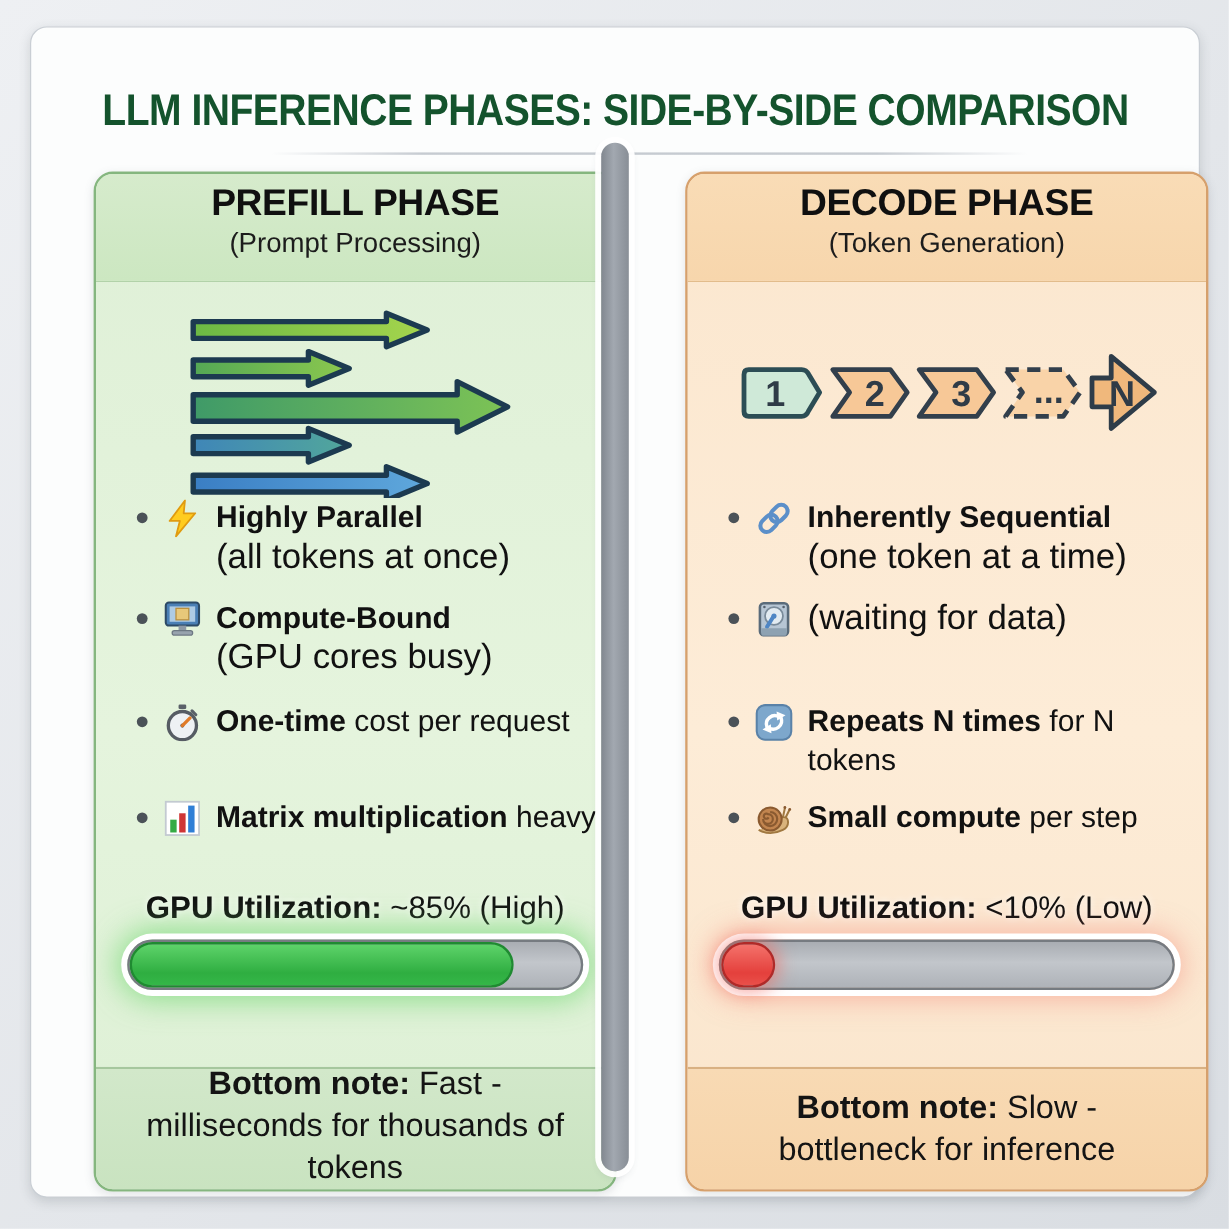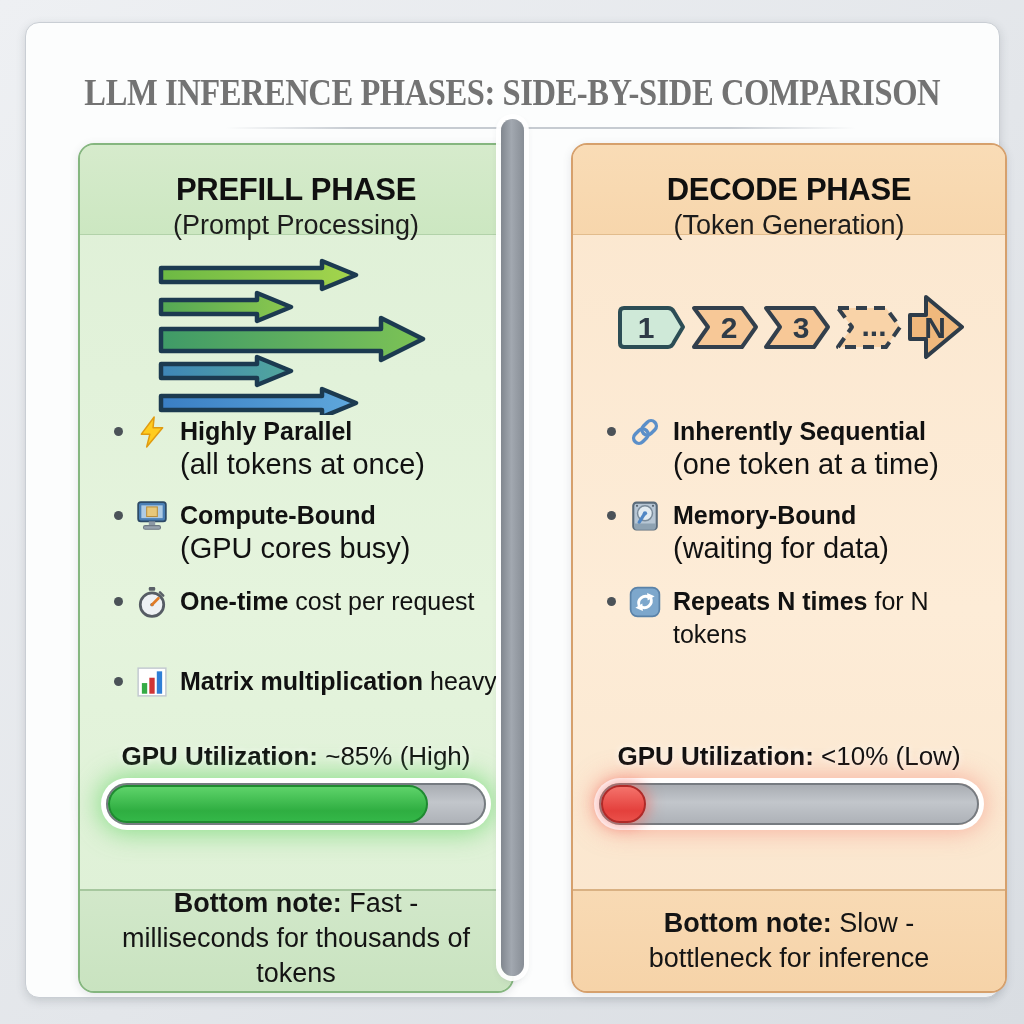--- a/index.html
+++ b/index.html
@@ -9,47 +9,47 @@
     background:linear-gradient(135deg,#eef0f3 0%,#e3e6ea 55%,#d9dde2 100%);
     position:relative; overflow:hidden; color:#141414;
   }
   .card {
     position:absolute; left:25px; top:22px; width:975px; height:976px;
     background:#fcfdfd; border:1px solid #c9ced4; border-radius:14px;
     box-shadow:0 3px 10px rgba(60,70,80,.18);
   }
   .main-title {
     position:absolute; top:48px; left:0; width:100%;
-    text-align:center; font-size:37px; font-weight:800; color:#737373;
-    letter-spacing:-.5px; white-space:nowrap;font-family:Liberation Serif, serif;
+    text-align:center; font-size:37px; font-weight:800; color:#14532d;
+    letter-spacing:-.5px; white-space:nowrap;
   }
   .main-title span { display:inline-block; transform:scaleX(.88); transform-origin:center; }
   .title-rule { position:absolute; top:104px; left:200px; width:630px; height:2px;
     background:linear-gradient(90deg,rgba(190,195,202,0),#c6cbd1 20%,#c6cbd1 80%,rgba(190,195,202,0)); }
 
   .divider {
     position:absolute; left:500px; top:118px; width:23px; height:857px;
     border-radius:12px;
     background:linear-gradient(90deg,#81878f,#a2a8b0 45%,#888e96);
     box-shadow:0 0 0 5px rgba(255,255,255,.95), 0 3px 8px rgba(70,80,90,.3);
   }
 
   .panel { position:absolute; top:120px; width:436px; height:850px; border-radius:16px;
     box-shadow:0 2px 8px rgba(80,90,100,.15); }
   .panel.prefill { left:52px; background:linear-gradient(180deg,#dff0d7,#e5f4dd 55%,#ddf0d5);
     border:2px solid #85b67f; }
   .panel.decode  { left:545px; background:linear-gradient(180deg,#fbe7cf,#fdecd7 55%,#fae5cc);
     border:2px solid #d6a06c; }
 
   .panel-head { position:absolute; top:0; left:0; right:0; height:90px;
-    border-radius:14px 14px 0 0; text-align:center; padding-top:27px; }
+    border-radius:14px 14px 0 0; text-align:center; padding-top:6px; }
   .prefill .panel-head { background:linear-gradient(180deg,#d6ebcc,#cce7c1); border-bottom:1px solid #b2d2a9; }
   .decode  .panel-head { background:linear-gradient(180deg,#f9dcb6,#f7d6ac); border-bottom:1px solid #e2bc8c; }
   .panel-title { font-size:31px; font-weight:800; color:#101010; letter-spacing:-.3px; }
-  .panel-sub { font-size:27px; color:#1c1c1c; margin-top:2px; }
+  .panel-sub { font-size:23px; color:#1c1c1c; margin-top:2px; }
 
   .graphic { position:absolute; left:0; right:0; display:flex; justify-content:center; }
   .graphic.arrows { top:110px; height:160px; }
   .graphic.tokens { top:136px; height:95px; }
 
   .bullet { position:absolute; left:34px; right:12px; display:flex; align-items:flex-start; }
   .b1 { top:270px; } .b2 { top:354px; } .b3 { top:440px; } .b4 { top:520px; }
   .b-dot { width:9px; height:9px; border-radius:50%; background:#4b5258; margin:12px 13px 0 0; flex:none; }
   .b-icon { width:32px; height:32px; margin:1px 12px 0 0; flex:none; }
   .b-text { font-size:25px; line-height:33px; color:#111; }
@@ -237,40 +237,56 @@
       <svg class="b-icon" viewBox="0 0 30 30">
         <rect x="4" y="2.5" width="22" height="25" rx="3" fill="#b7c6d4" stroke="#5a6b7a" stroke-width="2"></rect>
         <circle cx="15" cy="12.5" r="7" fill="#e2ebf1" stroke="#7a8b9a" stroke-width="1.4"></circle>
         <circle cx="15" cy="12.5" r="2" fill="#4f86c4"></circle>
         <line x1="14.5" y1="13" x2="9.5" y2="21" stroke="#4f86c4" stroke-width="3" stroke-linecap="round"></line>
         <circle cx="7.5" cy="5.5" r="1" fill="#55616e"></circle>
         <circle cx="22.5" cy="5.5" r="1" fill="#55616e"></circle>
         <path d="M5 22 h20 v4 a2 2 0 0 1 -2 2 h-16 a2 2 0 0 1 -2 -2 Z" fill="#8ea2b2"></path>
       </svg>
       <div class="b-text">
-        <b>Memory-Bound</b><span></span>
+        <span></span>
         <div class="b-sub">(waiting for data)</div>
       </div>
     </div>
 
     <div class="bullet b3">
       <div class="b-dot"></div>
       <svg class="b-icon" viewBox="0 0 30 30">
         <rect x="1.5" y="1.5" width="27" height="27" rx="6.5" fill="#7da7cc" stroke="#5a82a8" stroke-width="1.6"></rect>
         <path d="M9.5 18.5 a6.5 6.5 0 0 1 9.5-7.8" stroke="#fff" stroke-width="2.7" fill="none" stroke-linecap="round"></path>
         <polygon points="17,6.5 24,9.5 17.5,13.5" fill="#fff"></polygon>
         <path d="M20.5 11.5 a6.5 6.5 0 0 1 -9.5 7.8" stroke="#fff" stroke-width="2.7" fill="none" stroke-linecap="round"></path>
         <polygon points="13,23.5 6,20.5 12.5,16.5" fill="#fff"></polygon>
       </svg>
       <div class="b-text" style="max-width:300px">
         <b>Repeats N times</b><span> for N tokens</span>
         <div class="b-sub"></div>
       </div>
     </div>
 
+    <div class="bullet b4">
+      <div class="b-dot"></div>
+      <svg class="b-icon" viewBox="0 0 30 30">
+        <line x1="23.5" y1="7" x2="22" y2="14" stroke="#a07840" stroke-width="1.6" stroke-linecap="round"></line>
+        <line x1="27" y1="8.5" x2="24" y2="14.5" stroke="#a07840" stroke-width="1.6" stroke-linecap="round"></line>
+        <circle cx="23.5" cy="6.5" r="1.1" fill="#8a5a30"></circle>
+        <circle cx="27.3" cy="8" r="1.1" fill="#8a5a30"></circle>
+        <path d="M3 24 q9 5 19 0 q4 -2 4 -6 q0 -4 -3.5 -4 q-3 0 -3 3.5" fill="#d9b37c" stroke="#a07840" stroke-width="1.5"></path>
+        <circle cx="12" cy="15.5" r="9" fill="#c2854f" stroke="#8a5a30" stroke-width="1.6"></circle>
+        <path d="M12 15.5 m0 -5.5 a5.5 5.5 0 1 1 -5.5 5.5 a3.8 3.8 0 1 0 3.8 -3.8 a2 2 0 1 0 0.5 2.5" fill="none" stroke="#8a5a30" stroke-width="1.7"></path>
+      </svg>
+      <div class="b-text">
+        <b>Small compute</b><span> per step</span>
+        <div class="b-sub"></div>
+      </div>
+    </div>
 
     <div class="gpu-label">
       <b>GPU Utilization:</b> <span>&lt;10% (Low)</span>
     </div>
     <div class="bar-track">
       <div class="bar-fill" style="width: 12%;"></div>
     </div>
 
     <div class="panel-foot">
       <div><b>Bottom note:</b><span> Slow - bottleneck for inference</span></div>

